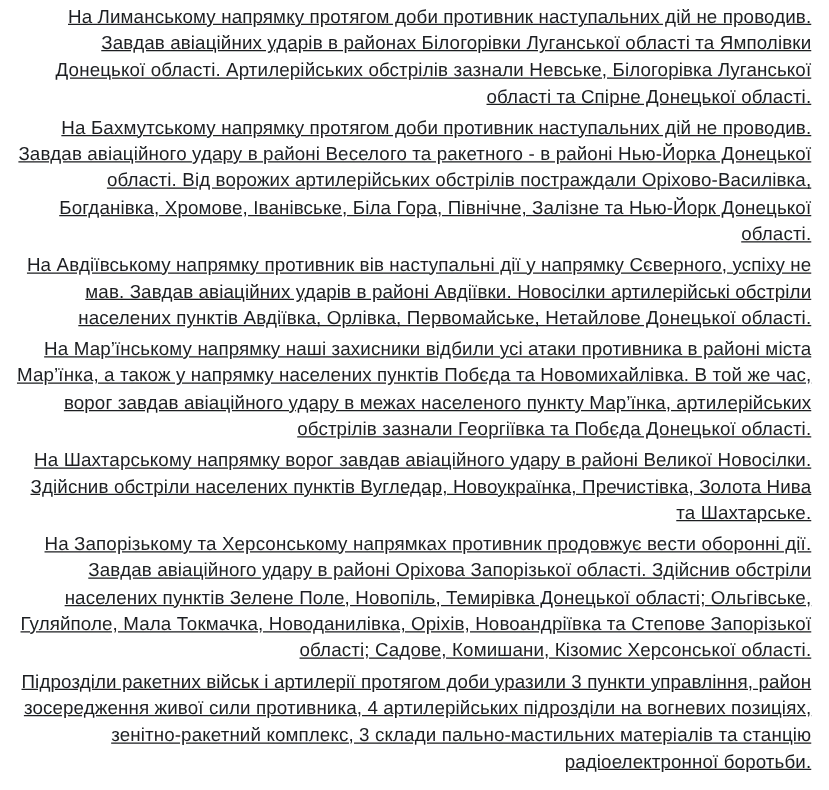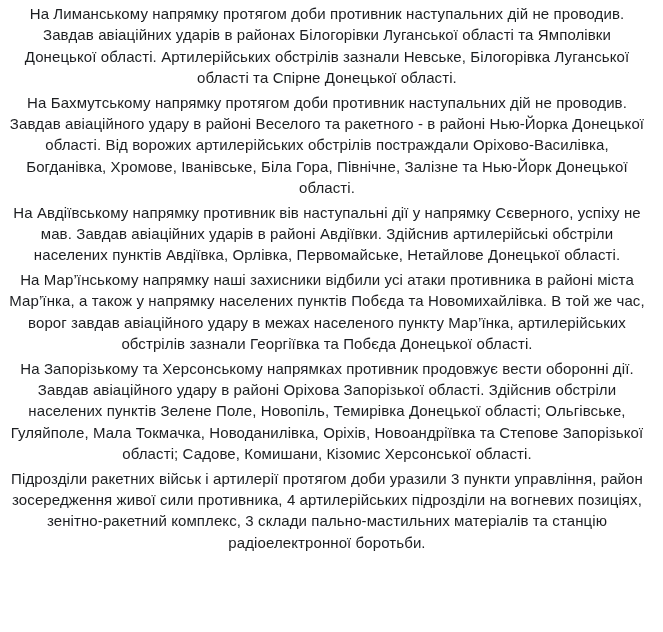--- a/index.html
+++ b/index.html
@@ -18,29 +18,31 @@
     width: 663px;
     padding: 3px 14px 0 5px;
     color: #1c1e21;
     font-size: 15px;
     line-height: 21.4px;
     letter-spacing: 0.1px;
   }
   .doc p {
     margin: 0 0 3px 0;
     padding: 0;
-    text-align: center;
+    text-align: right;
+    text-decoration: underline;
   }
   .doc p.tight {
     margin-bottom: 0;
   }
 </style>
 </head>
 <body>
 
 <div class="doc">
   <p>На Лиманському напрямку протягом доби противник наступальних дій не проводив. Завдав авіаційних ударів в районах Білогорівки Луганської області та Ямполівки Донецької області. Артилерійських обстрілів зазнали Невське, Білогорівка Луганської області та Спірне Донецької області.</p>
   <p>На Бахмутському напрямку протягом доби противник наступальних дій не проводив. Завдав авіаційного удару в районі Веселого та ракетного - в районі Нью-Йорка Донецької області. Від ворожих артилерійських обстрілів постраждали Оріхово-Василівка, Богданівка, Хромове, Іванівське, Біла Гора, Північне, Залізне та Нью-Йорк Донецької області.</p>
-  <p>На Авдіївському напрямку противник вів наступальні дії у напрямку Сєверного, успіху не мав. Завдав авіаційних ударів в районі Авдіївки. Здійснив артилерійські обстріли населених пунктів Авдіївка, Орлівка, Первомайське, Нетайлове Донецької області.</p>
+  <p>На Авдіївському напрямку противник вів наступальні дії у напрямку Сєверного, успіху не мав. Завдав авіаційних ударів в районі Авдіївки. Новосілки артилерійські обстріли населених пунктів Авдіївка, Орлівка, Первомайське, Нетайлове Донецької області.</p>
   <p>На Мар’їнському напрямку наші захисники відбили усі атаки противника в районі міста Мар’їнка, а також у напрямку населених пунктів Побєда та Новомихайлівка. В той же час, ворог завдав авіаційного удару в межах населеного пункту Мар’їнка, артилерійських обстрілів зазнали Георгіївка та Побєда Донецької області.</p>
+  <p>На Шахтарському напрямку ворог завдав авіаційного удару в районі Великої Новосілки. Здійснив обстріли населених пунктів Вугледар, Новоукраїнка, Пречистівка, Золота Нива та Шахтарське.</p>
   <p>На Запорізькому та Херсонському напрямках противник продовжує вести оборонні дії. Завдав авіаційного удару в районі Оріхова Запорізької області. Здійснив обстріли населених пунктів Зелене Поле, Новопіль, Темирівка Донецької області; Ольгівське, Гуляйполе, Мала Токмачка, Новоданилівка, Оріхів, Новоандріївка та Степове Запорізької області; Садове, Комишани, Кізомис Херсонської області.</p>
   <p class="tight">Підрозділи ракетних військ і артилерії протягом доби уразили 3 пункти управління, район зосередження живої сили противника, 4 артилерійських підрозділи на вогневих позиціях, зенітно-ракетний комплекс, 3 склади пально-мастильних матеріалів та станцію радіоелектронної боротьби.</p>
 </div>
 
 </body></html>

